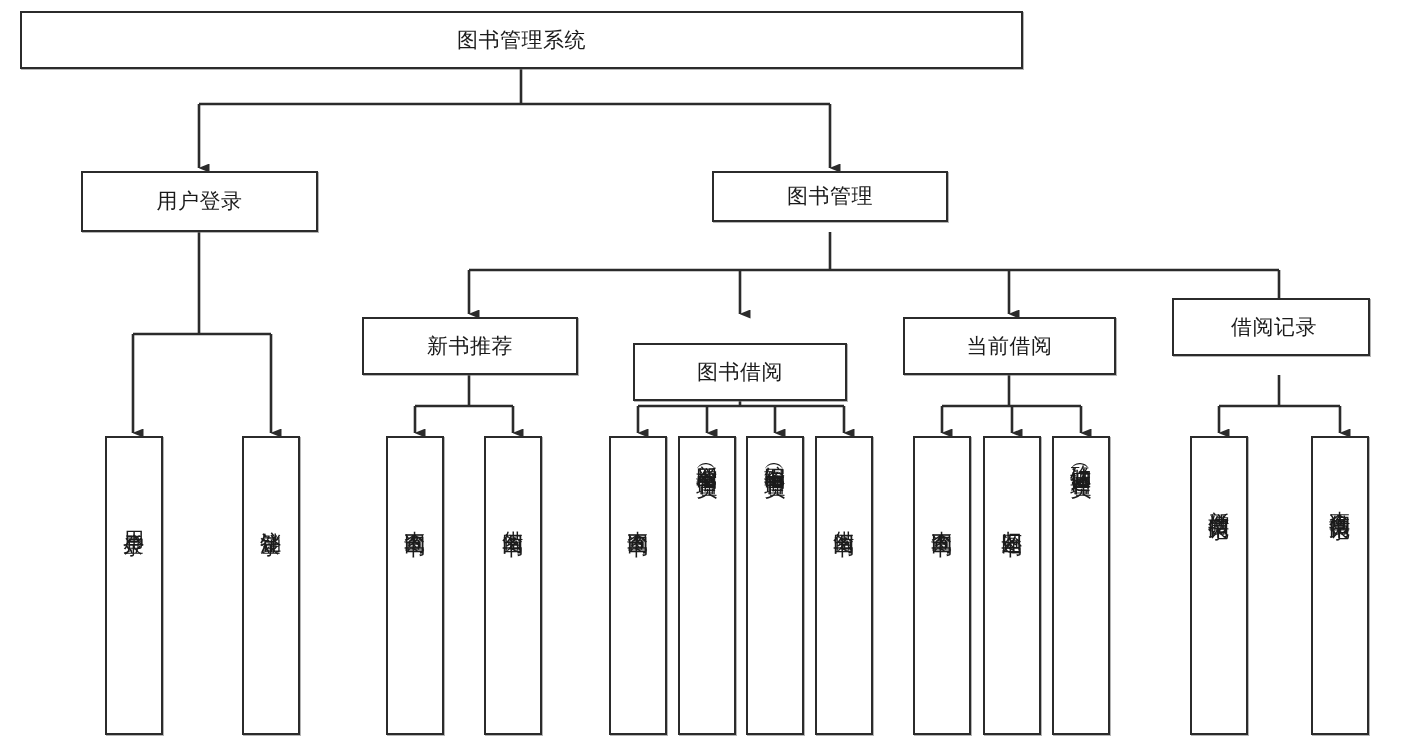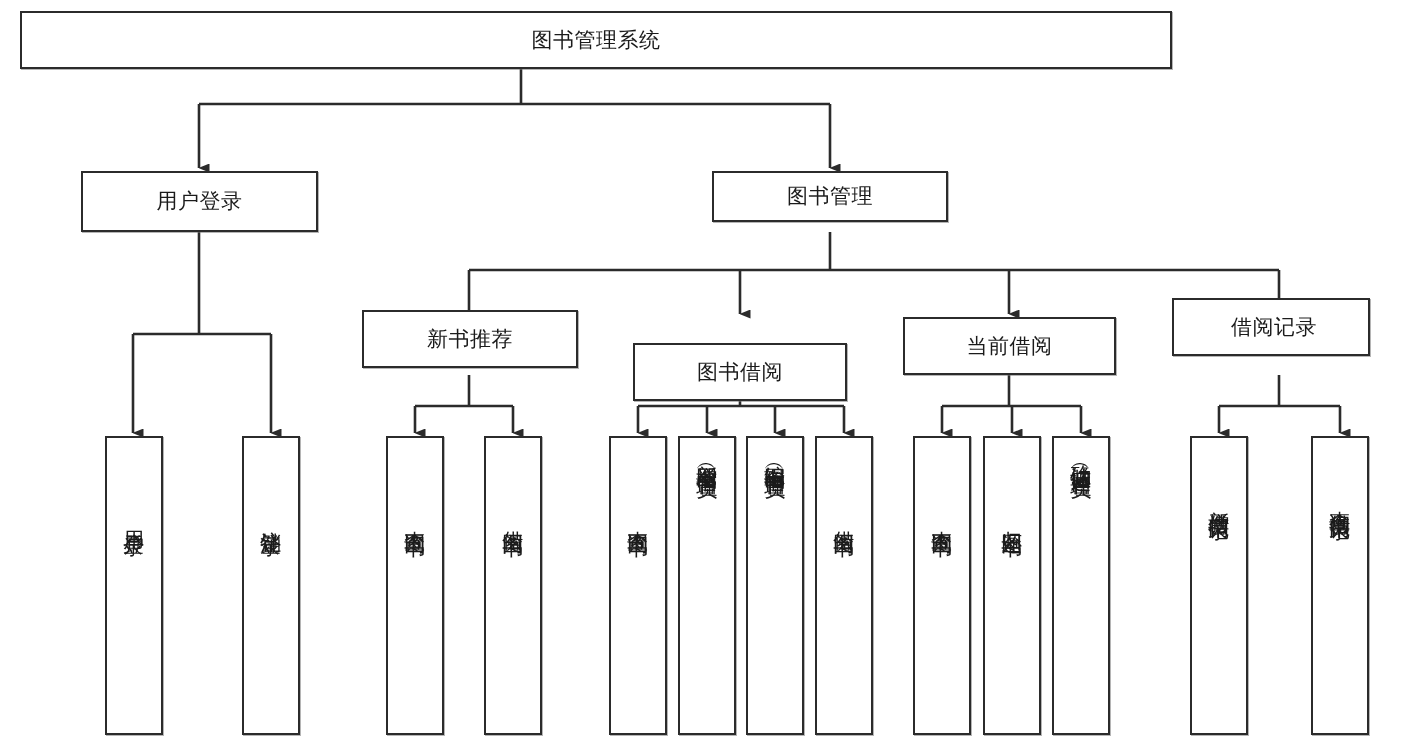--- a/index.html
+++ b/index.html
@@ -128,32 +128,32 @@
       <path d="M1012,406 L1012,433" marker-end="url(#arrowhead)"></path>
       <path d="M1081,406 L1081,433" marker-end="url(#arrowhead)"></path>
 
       <path d="M1279,375 L1279,406"></path>
       <path d="M1219,406 L1340,406"></path>
       <path d="M1219,406 L1219,433" marker-end="url(#arrowhead)"></path>
       <path d="M1340,406 L1340,433" marker-end="url(#arrowhead)"></path>
     </g>
   </svg>
 
-  <div class="node" style="left: 20px; top: 11px; width: 1152px; height: 58px;">
+  <div class="node" style="left: 20px; top: 11px; width: 1003px; height: 58px;">
     <span class="node-label">图书管理系统</span>
   </div>
 
   <div class="node" style="left: 81px; top: 171px; width: 237px; height: 61px;">
     <span class="node-label">用户登录</span>
   </div>
   <div class="node" style="left: 712px; top: 171px; width: 236px; height: 51px;">
     <span class="node-label">图书管理</span>
   </div>
 
-  <div class="node" style="left: 362px; top: 310px; width: 216px; height: 58px;">
+  <div class="node" style="left: 362px; top: 317px; width: 216px; height: 58px;">
     <span class="node-label">新书推荐</span>
   </div>
   <div class="node" style="left: 633px; top: 317px; width: 214px; height: 58px; margin-top: 26px;">
     <span class="node-label">图书借阅</span>
   </div>
   <div class="node" style="left: 903px; top: 317px; width: 213px; height: 58px; font-family: Liberation Serif, serif;">
     <span class="node-label">当前借阅</span>
   </div>
   <div class="node" style="left: 1172px; top: 298px; width: 198px; height: 58px; padding-left: 6px;">
     <span class="node-label">借阅记录</span>

